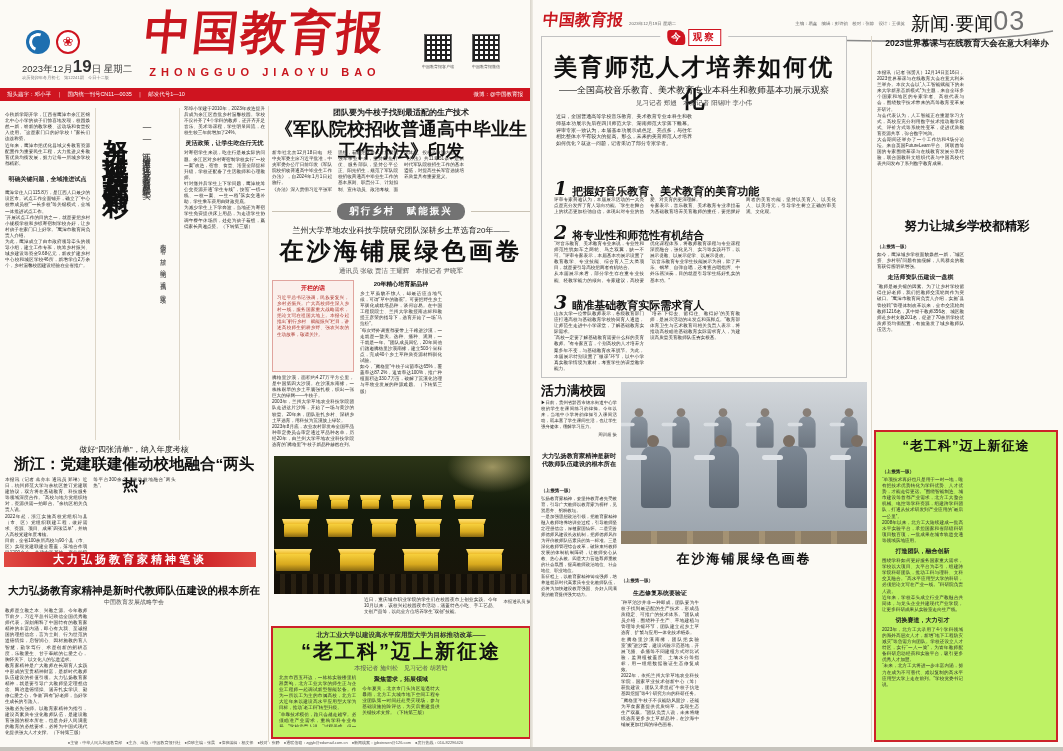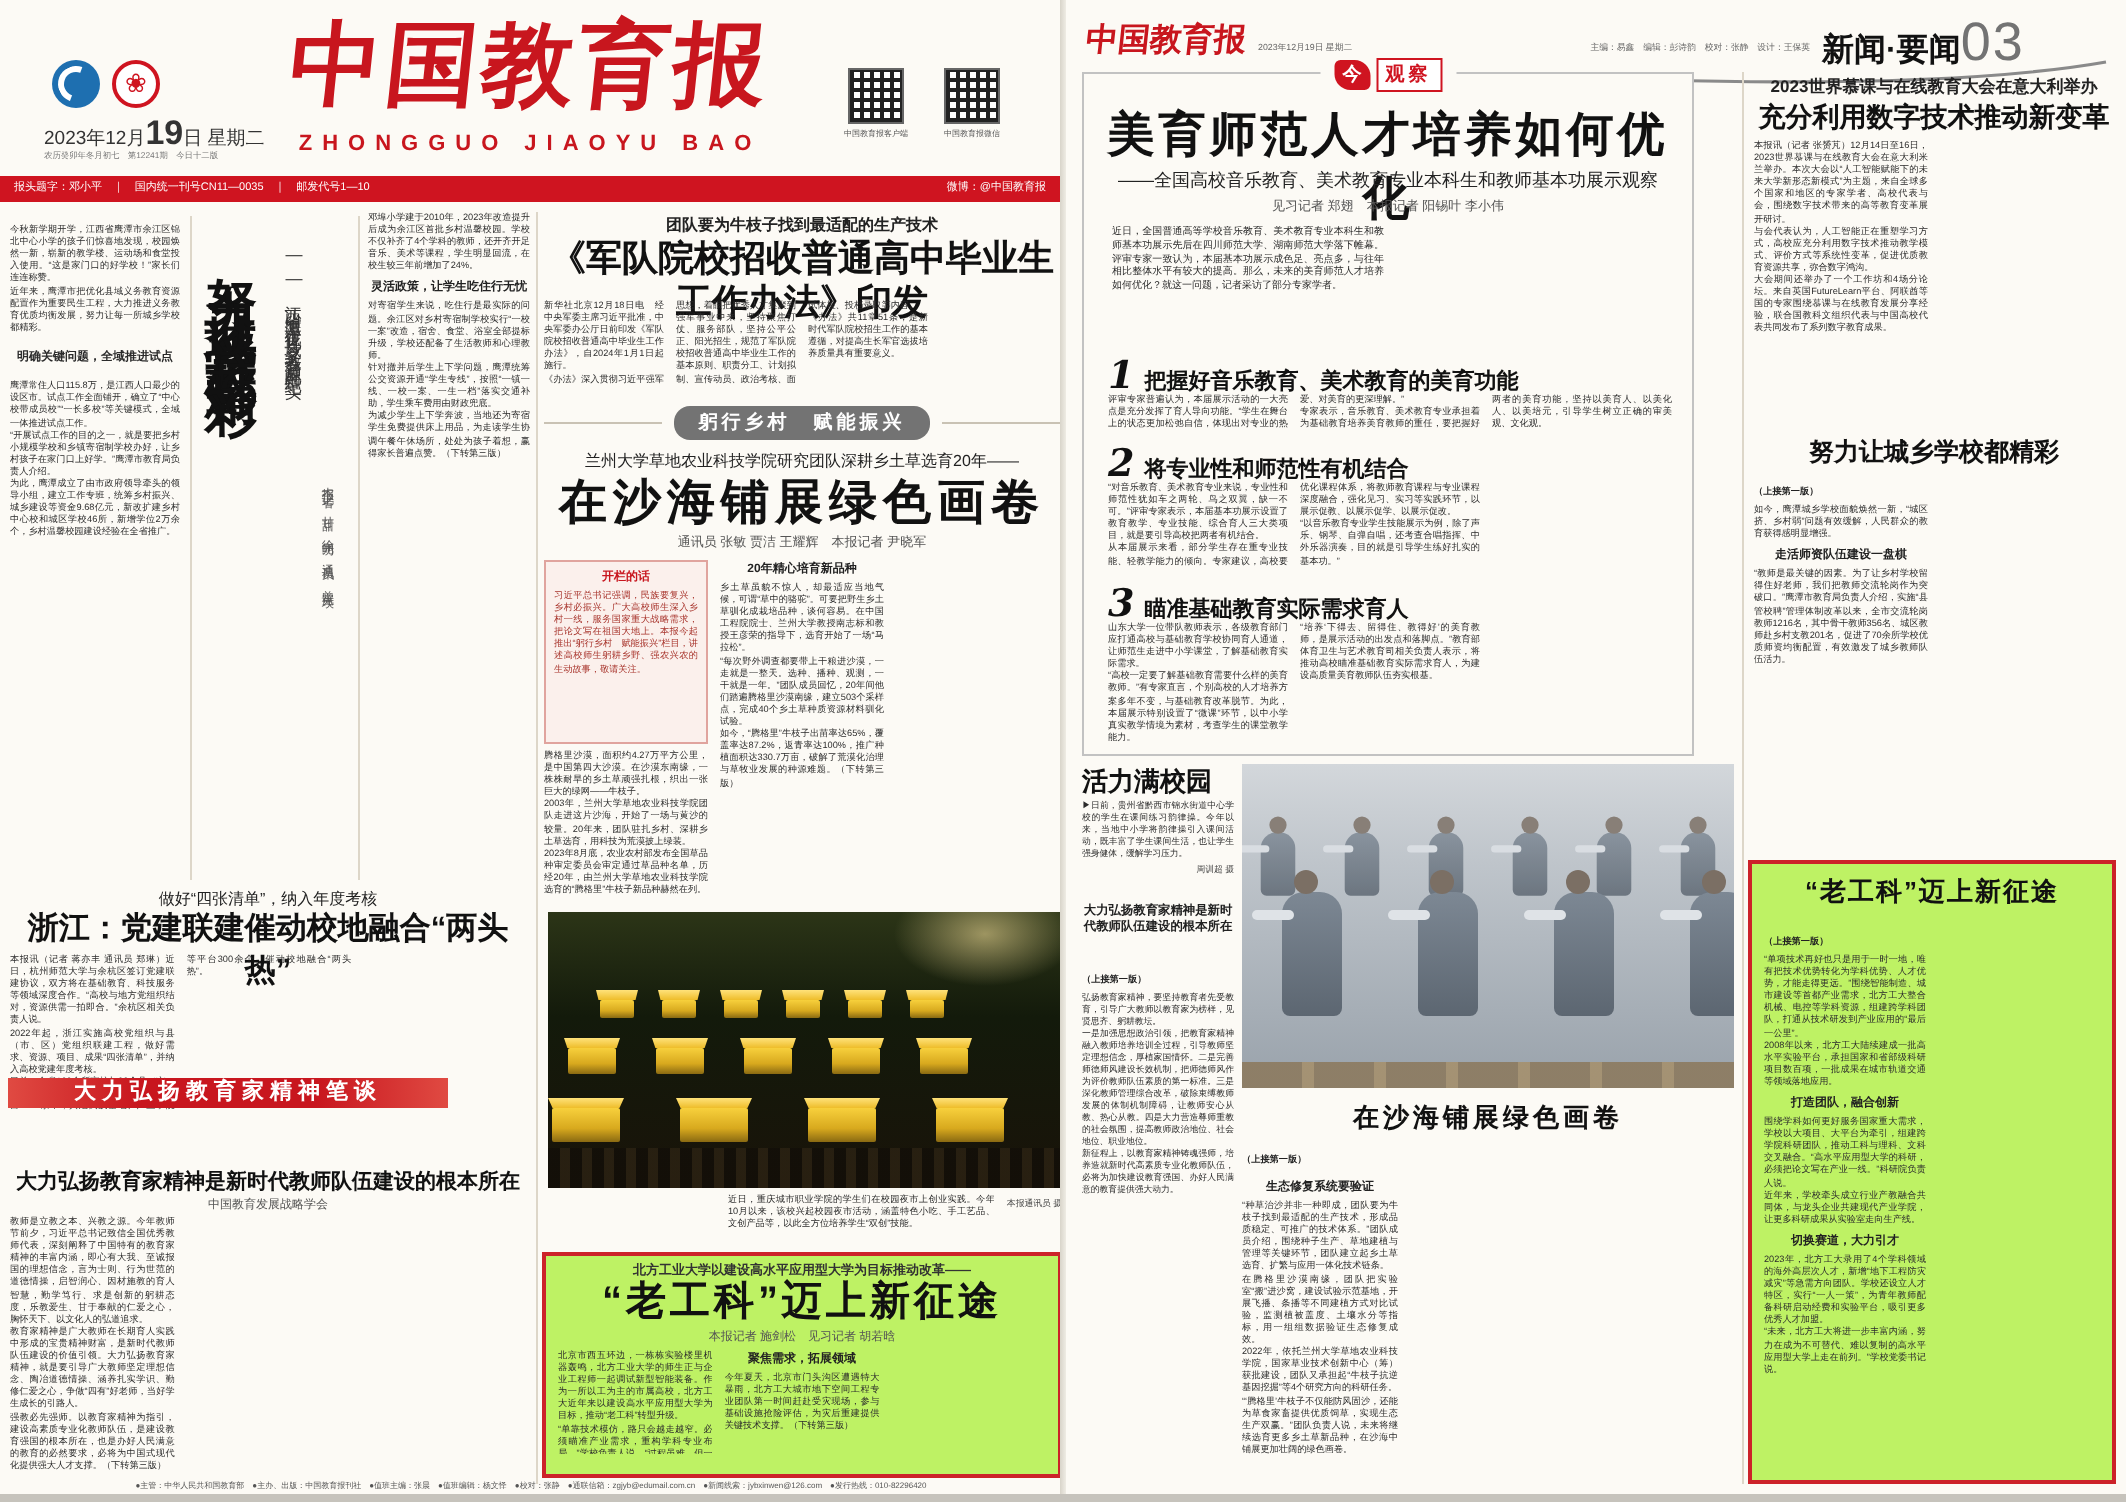--- a/index.html
+++ b/index.html
@@ -75,21 +75,21 @@
 
   
   .mainbox { position:absolute; left:8px; top:36px; width:306px; height:342px; border:1px solid #c2c2c2; background:#fcfaf5; }
   .gc-badge { position:absolute; top:-8px; left:50%; transform:translateX(-50%); background:#fcfaf5; padding:0 7px; display:flex; gap:3px; align-items:center; }
   .jin { background:#cf1420; color:#fff; font-size:9.5px; font-weight:bold; padding:1px 4px; border-radius:3px 8px 3px 8px; }
   .gc { color:#cf1420; border:1px solid #cf1420; font-size:9.5px; font-weight:bold; letter-spacing:2px; padding:1px 4px; background:#fff; }
   .numsec { position:absolute; display:flex; align-items:baseline; gap:5px; }
   .secnum { font-family:"DejaVu Serif",serif; font-style:italic; font-size:19px; font-weight:bold; color:#111; }
   .sectitle { font-size:11px; font-weight:900; color:#111; }
   .plabel { position:absolute; left:378px; top:6px; display:flex; align-items:baseline; }
-  .plabel .sec { font-size:16px; font-weight:700; color:#111; }
+  .plabel .sec { font-size:19px; font-weight:400; color:#111; }
   .plabel .num { font-size:27px; color:#737373; letter-spacing:1px; }
   .hinfo { font-size:4.4px; color:#666; }
   .credit { text-align:right; font-size:4.4px; color:#444; margin-top:2px; }
 </style>
 </head>
 <body>
 
 <div class="page page-left">
 
   <div>
@@ -204,21 +204,21 @@
       <p class="bt">今年夏天，北京市门头沟区遭遇特大暴雨，北方工大城市地下空间工程专业团队第一时间赶赴受灾现场，参与基础设施抢险评估，为灾后重建提供关键技术支撑。（下转第三版）</p>
     </div>
   </div>
 
   <div class="abs ctr kicker" style="left:4px;top:444px;width:260px;">做好“四张清单”，纳入年度考核</div>
   <div class="abs ctr hl" style="left:4px;top:454px;width:260px;font-size:15.5px;">浙江：党建联建催动校地融合“两头热”</div>
   <div class="abs bt colbox c3" style="left:5px;top:477px;width:259px;height:84px;">本报讯（记者 蒋亦丰 通讯员 郑琳）近日，杭州师范大学与余杭区签订党建联建协议，双方将在基础教育、科技服务等领域深度合作。“高校与地方党组织结对，资源供需一拍即合。”余杭区相关负责人说。
 2022年起，浙江实施高校党组织与县（市、区）党组织联建工程，做好需求、资源、项目、成果“四张清单”，并纳入高校党建年度考核。
 目前，全省100余所高校与90个县（市、区）实现党建联建全覆盖，落地合作项目1200余个，共建实践基地、产业学院等平台300余个，催动校地融合“两头热”。</div>
 
-  <div class="abs banner" style="left:4px;top:539px;width:220px;height:15px;">大力弘扬教育家精神笔谈</div>
+  <div class="abs banner" style="left:4px;top:552px;width:252px;height:15px;">大力弘扬教育家精神笔谈</div>
   <div class="abs ctr hl" style="left:4px;top:584px;width:260px;font-size:10.5px;">大力弘扬教育家精神是新时代教师队伍建设的根本所在</div>
   <div class="abs ctr" style="left:4px;top:598px;width:260px;font-size:6px;color:#555;">中国教育发展战略学会</div>
   <div class="abs bt colbox c3" style="left:5px;top:608px;width:259px;height:128px;">教师是立教之本、兴教之源。今年教师节前夕，习近平总书记致信全国优秀教师代表，深刻阐释了中国特有的教育家精神的丰富内涵，即心有大我、至诚报国的理想信念，言为士则、行为世范的道德情操，启智润心、因材施教的育人智慧，勤学笃行、求是创新的躬耕态度，乐教爱生、甘于奉献的仁爱之心，胸怀天下、以文化人的弘道追求。
 教育家精神是广大教师在长期育人实践中形成的宝贵精神财富，是新时代教师队伍建设的价值引领。大力弘扬教育家精神，就是要引导广大教师坚定理想信念、陶冶道德情操、涵养扎实学识、勤修仁爱之心，争做“四有”好老师，当好学生成长的引路人。
 强教必先强师。以教育家精神为指引，建设高素质专业化教师队伍，是建设教育强国的根本所在，也是办好人民满意的教育的必然要求，必将为中国式现代化提供强大人才支撑。（下转第三版）</div>
 
   <div class="abs ctr" style="left:8px;top:740px;width:515px;font-size:4px;color:#555;">●主管：中华人民共和国教育部　●主办、出版：中国教育报刊社　●值班主编：张晨　●值班编辑：杨文怿　●校对：张静　●通联信箱：zgjyb@edumail.com.cn　●新闻线索：jybxinwen@126.com　●发行热线：010-82296420</div>
 </div>
 
 <div class="page page-right">
@@ -307,21 +307,20 @@
     <h4 class="sh">生态修复系统要验证</h4>
     <p class="bt">“种草治沙并非一种即成，团队要为牛枝子找到最适配的生产技术，形成品质稳定、可推广的技术体系。”团队成员介绍，围绕种子生产、草地建植与管理等关键环节，团队建立起乡土草选育、扩繁与应用一体化技术链条。
 在腾格里沙漠南缘，团队把实验室“搬”进沙窝，建设试验示范基地，开展飞播、条播等不同建植方式对比试验，监测植被盖度、土壤水分等指标，用一组组数据验证生态修复成效。</p>
     <p class="bt">2022年，依托兰州大学草地农业科技学院，国家草业技术创新中心（筹）获批建设，团队又承担起“牛枝子抗逆基因挖掘”等4个研究方向的科研任务。
 “‘腾格里’牛枝子不仅能防风固沙，还能为草食家畜提供优质饲草，实现生态生产双赢。”团队负责人说，未来将继续选育更多乡土草新品种，在沙海中铺展更加壮阔的绿色画卷。</p>
   </div>
 
   <div class="vr" style="left:338px;top:36px;height:706px;"></div>
 
   <div class="abs ctr" style="left:344px;top:38px;width:180px;font-size:8.5px;font-weight:bold;">2023世界慕课与在线教育大会在意大利举办</div>
-  <div class="abs ctr hl" style="left:344px;top:50px;width:180px;font-size:13.5px;">充分利用数字技术推动新变革</div>
   <div class="abs bt colbox c2" style="left:344px;top:70px;width:180px;height:142px;">本报讯（记者 张赟芃）12月14日至16日，2023世界慕课与在线教育大会在意大利米兰举办。本次大会以“人工智能赋能下的未来大学新形态新模式”为主题，来自全球多个国家和地区的专家学者、高校代表与会，围绕数字技术带来的高等教育变革展开研讨。
 与会代表认为，人工智能正在重塑学习方式，高校应充分利用数字技术推动教学模式、评价方式等系统性变革，促进优质教育资源共享，弥合数字鸿沟。
 大会期间还举办了一个工作坊和4场分论坛。来自英国FutureLearn平台、阿联酋等国的专家围绕慕课与在线教育发展分享经验，联合国教科文组织代表与中国高校代表共同发布了系列数字教育成果。</div>
 
   <div class="abs ctr hl" style="left:344px;top:218px;width:180px;font-size:12.5px;">努力让城乡学校都精彩</div>
   <div class="abs colbox c2" style="left:344px;top:234px;width:180px;height:188px;">
     <span class="cont">（上接第一版）</span>
     <p class="bt">如今，鹰潭城乡学校面貌焕然一新，“城区挤、乡村弱”问题有效缓解，人民群众的教育获得感明显增强。</p>
     <h4 class="sh">走活师资队伍建设一盘棋</h4>
     <p class="bt">“教师是最关键的因素。为了让乡村学校留得住好老师，我们把教师交流轮岗作为突破口。”鹰潭市教育局负责人介绍，实施“县管校聘”管理体制改革以来，全市交流轮岗教师1216名，其中骨干教师356名、城区教师赴乡村支教201名，促进了70余所学校优质师资均衡配置，有效激发了城乡教师队伍活力。</p>

